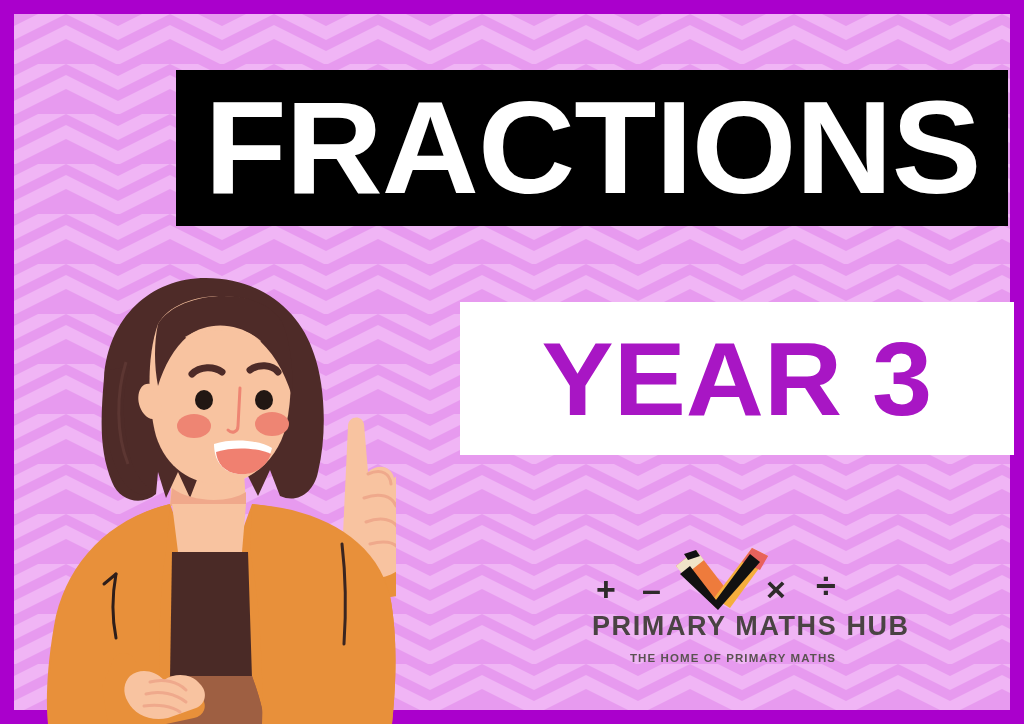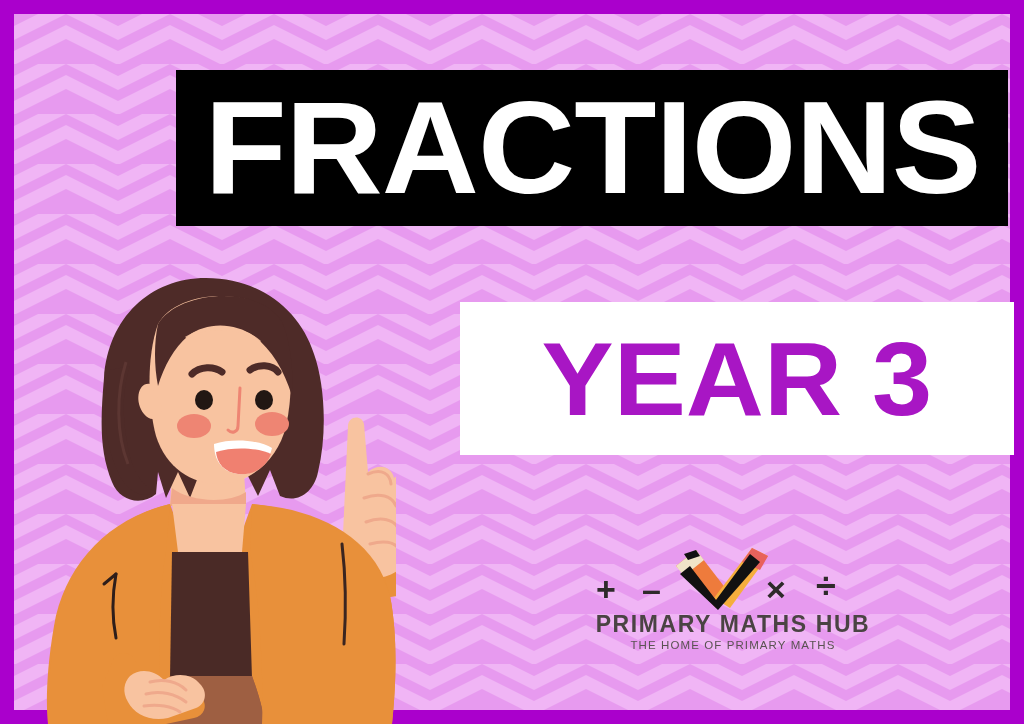--- a/index.html
+++ b/index.html
@@ -116,34 +116,33 @@
   #pencil-tick {
     position: absolute;
     left: 82px;
     top: 0px;
     width: 96px;
     height: 62px;
   }
 
   #logo-name {
     margin-top: 2px;
-    text-align: center;
     color: #4A4343;
     font-weight: bold;
-    font-size: 23px;
+    font-size: 27px;
     letter-spacing: 1.6px;
     line-height: 1.05;
     white-space: nowrap;
   }
 
   #logo-tagline {
-    margin-top: 3px;
+    margin-top: 12px;
     text-align: center;
     color: #5A5252;
-    font-weight: normal;
+    font-weight: bold;
     font-size: 11.5px;
     letter-spacing: 1.1px;
     white-space: nowrap;
   }
 
   
   #woman {
     position: absolute;
     left: 46px;
     top: 266px;

